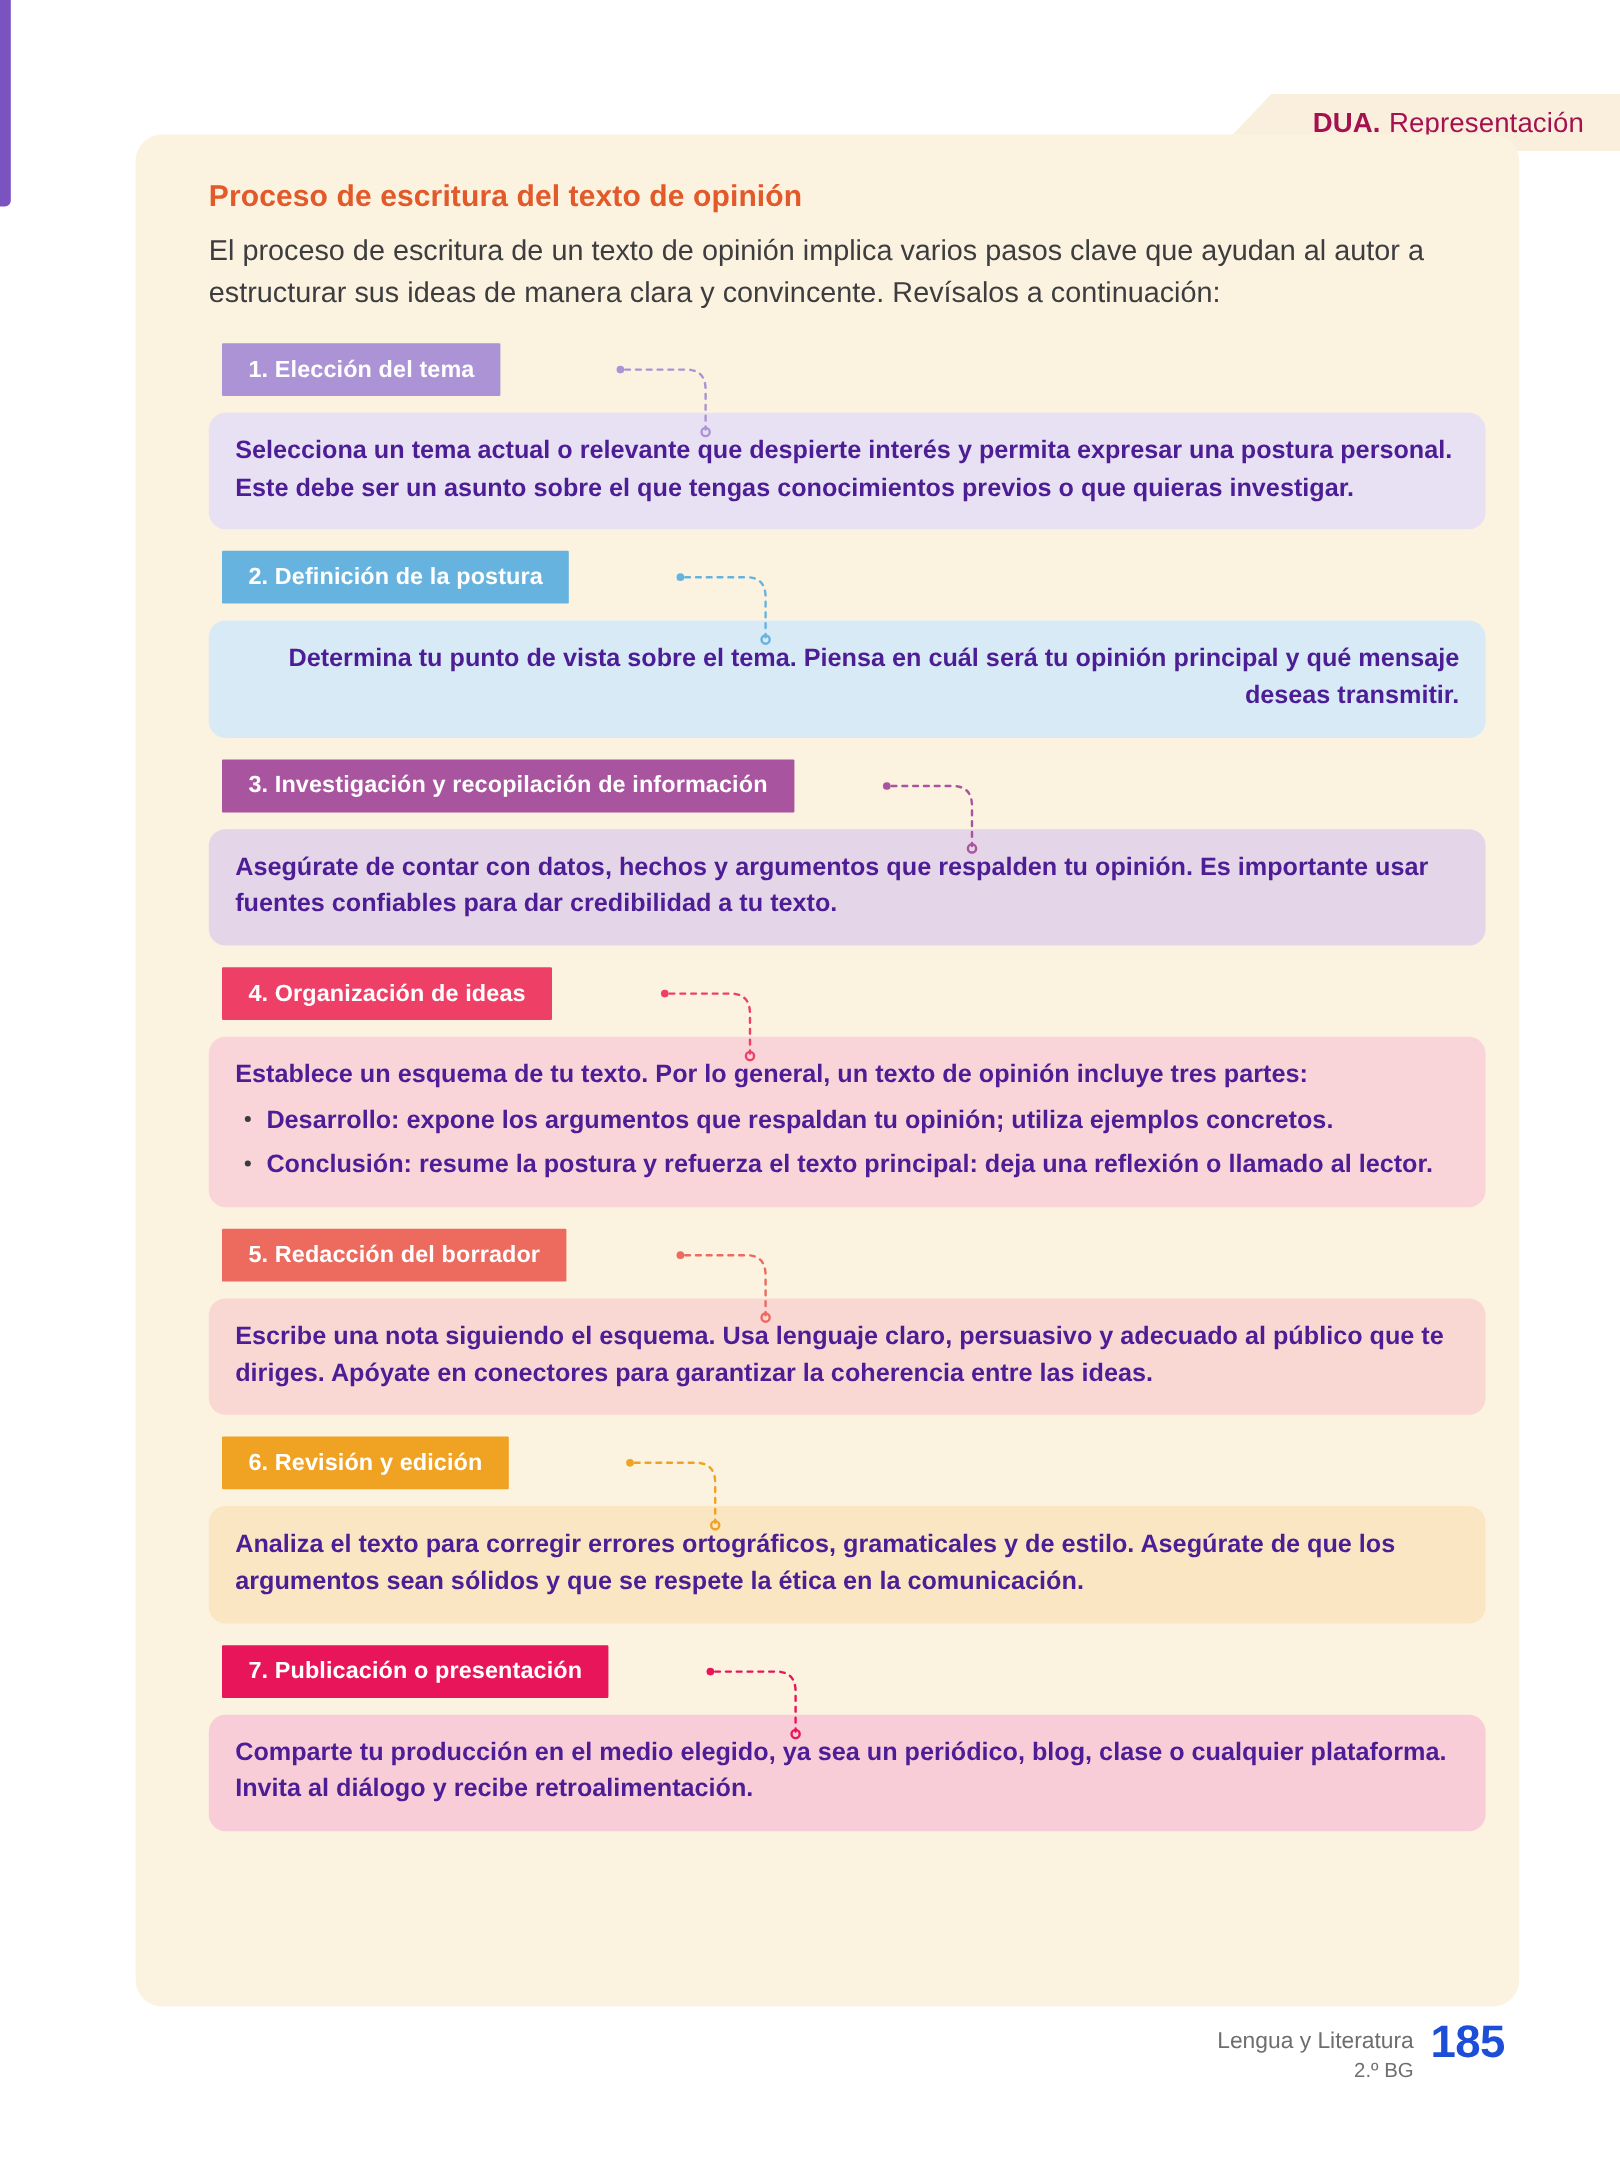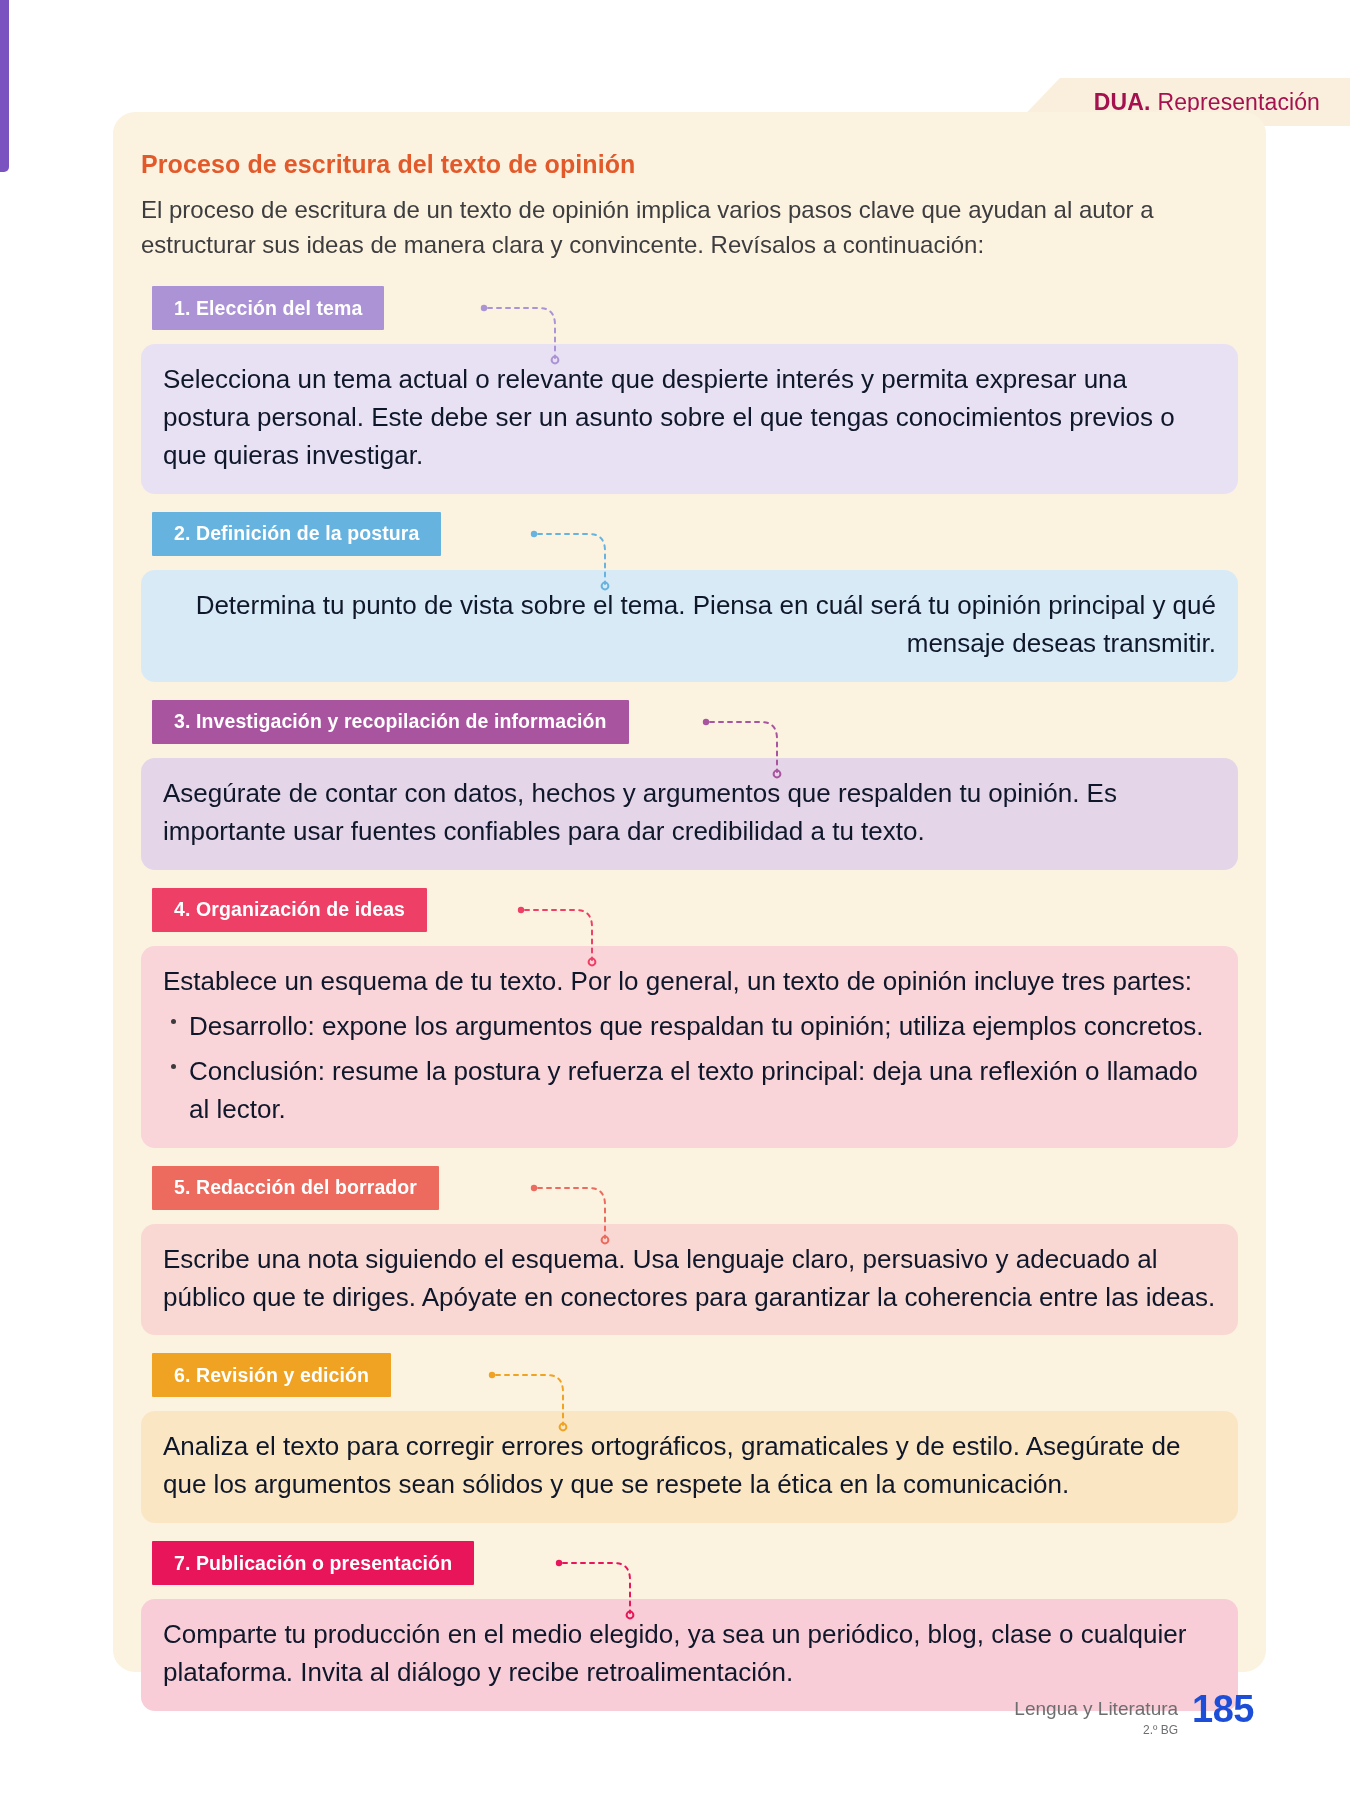--- a/index.html
+++ b/index.html
@@ -40,21 +40,21 @@
 
   
   .card {
     position: absolute;
     left: 113px; top: 112px;
     width: 1153px; height: 1560px;
     background: #fbf2e0;
     border-radius: 22px;
   }
 
-  .card-inner { padding: 38px 28px 0 28px; }
+  .card-inner { padding: 38px 28px 0 28px; margin-left: 33px; }
 
   .page-title {
     color: #e2592a;
     font-size: 25px;
     font-weight: bold;
     letter-spacing: .1px;
     margin-bottom: 14px;
   }
 
   .intro {
@@ -92,23 +92,24 @@
     height: 52px;
     width: 92px;
     pointer-events: none;
   }
   .connector svg { display: block; overflow: visible; }
 
   .body-box {
     margin-top: 14px;
     border-radius: 14px;
     padding: 17px 22px 19px 22px;
-    color: #0f172a;
-    font-size: 26px;
+    color: #4c1d95;
+    font-size: 21px;
     line-height: 1.46;
+    font-weight: bold;
   }
 
   .body-box ul { list-style: none; margin-top: 2px; }
   .body-box li {
     position: relative;
     padding-left: 26px;
     margin-top: 7px;
   }
   .body-box li::before {
     content: "";
@@ -127,21 +128,21 @@
     align-items: flex-start;
     gap: 14px;
   }
   .footer-text {
     text-align: right;
     color: #6d6e70;
     font-size: 19px;
     line-height: 1.35;
     padding-top: 6px;
   }
-  .footer-sub { font-size: 12px; }
+  .footer-sub { font-size: 17px; }
   .folio {
     color: #1d4ed8;
     font-size: 38px;
     font-weight: bold;
     letter-spacing: -.5px;
     line-height: 1;
   }
 </style>
 </head>
 <body>

